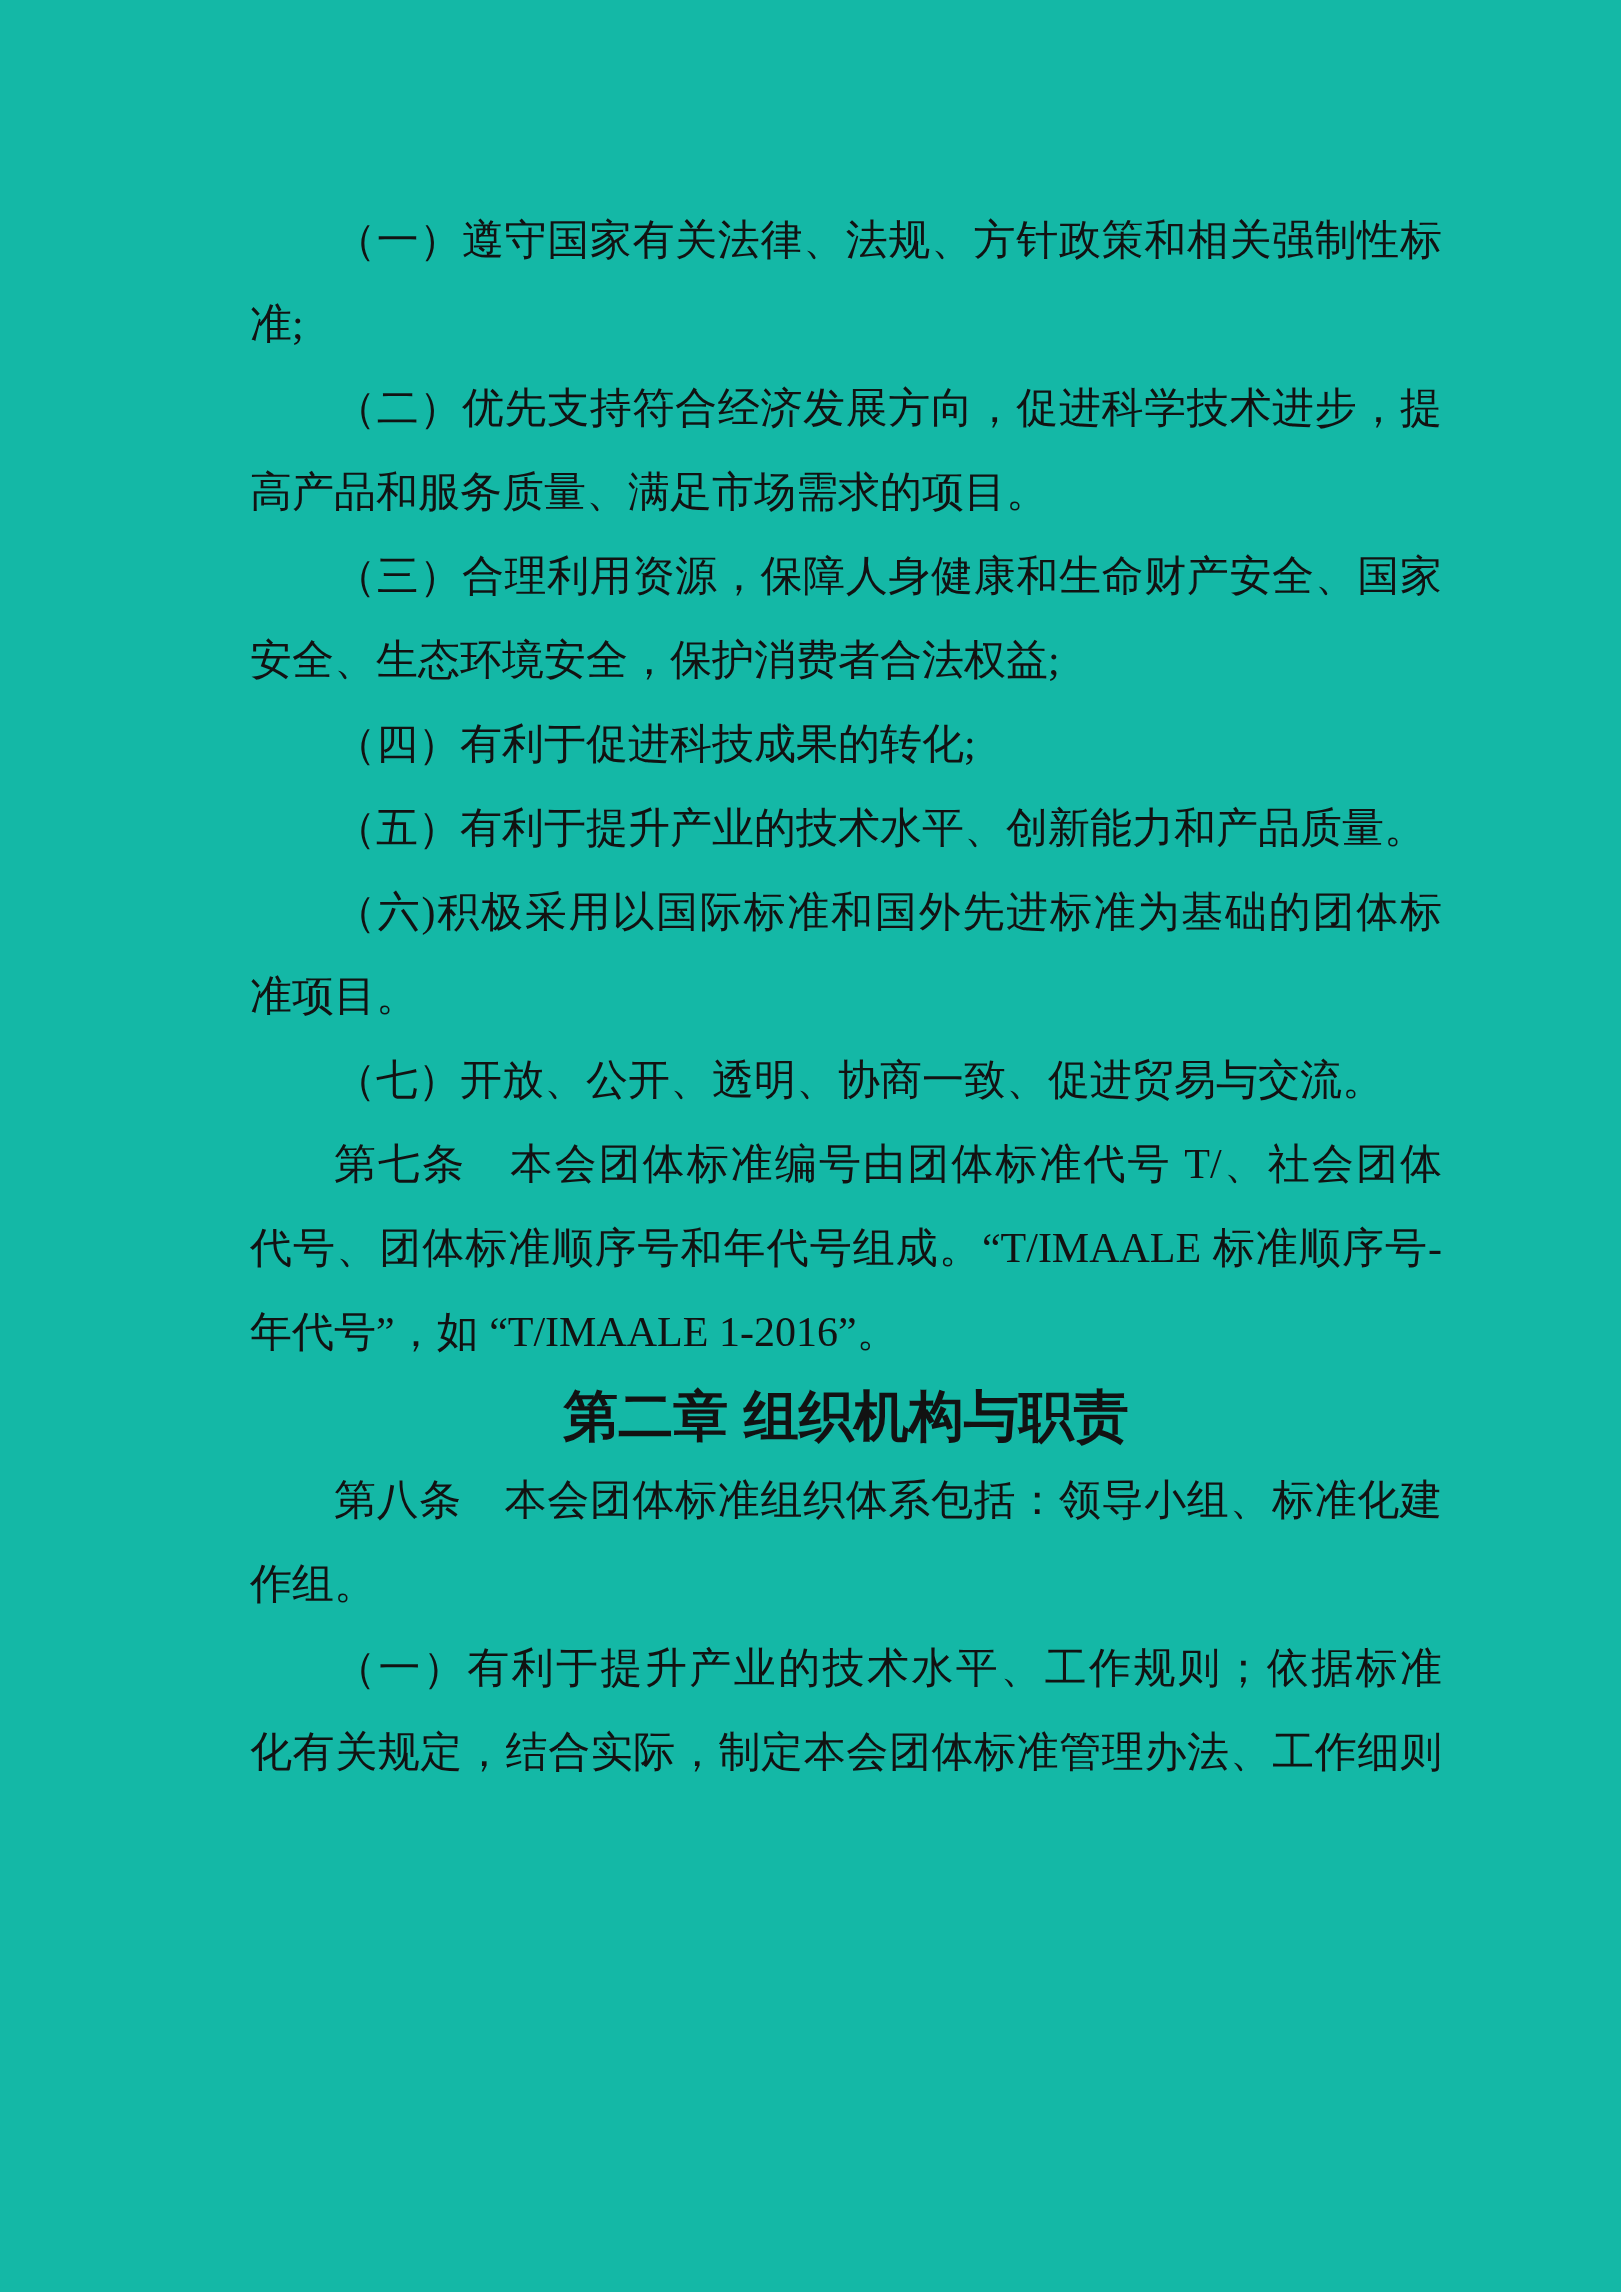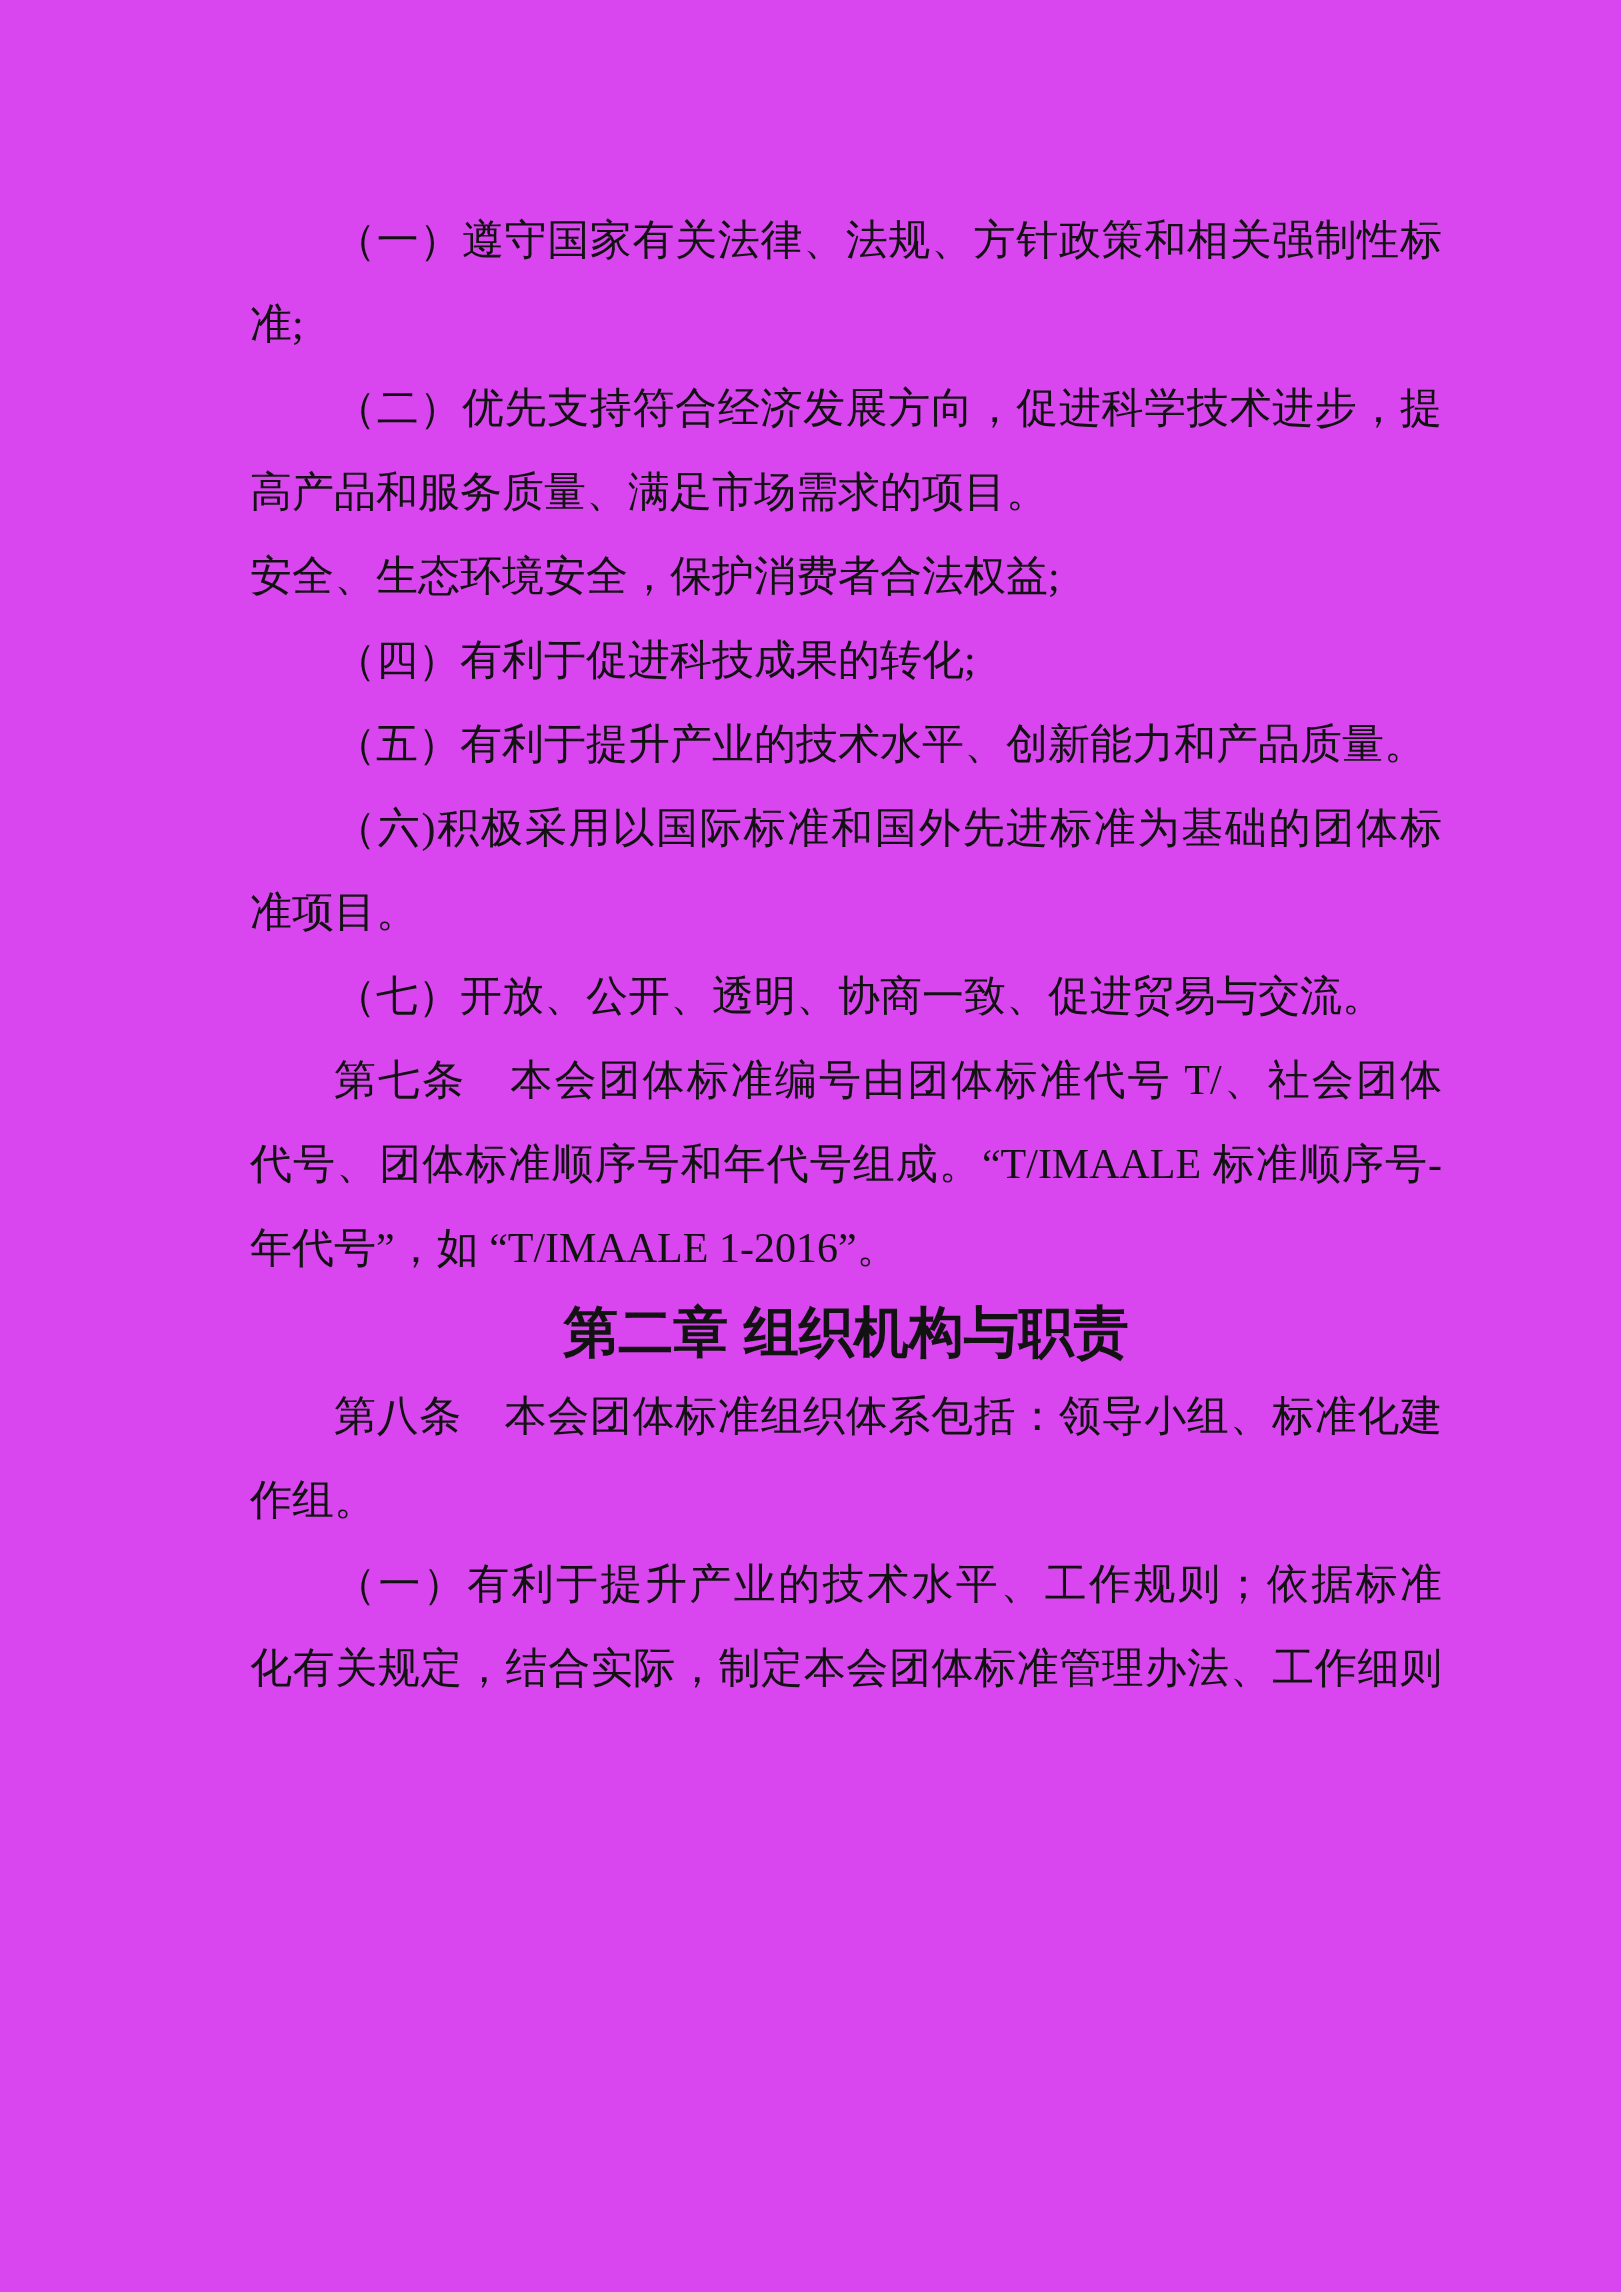--- a/index.html
+++ b/index.html
@@ -4,21 +4,21 @@
 <style>
   html, body {
     margin: 0;
     padding: 0;
     background: #ffffff;
   }
   #page {
     position: relative;
     width: 1621px;
     height: 2293px;
-    background: #d946ef;
+    background: #14b8a6;
     overflow: hidden;
     font-family: "Liberation Serif", "DejaVu Serif", serif;
     color: #121212;
   }
   #text-block {
     position: absolute;
     left: 250px;
     top: 198px;
     width: 1192px;
     font-size: 42px;
@@ -44,20 +44,21 @@
 </style>
 </head>
 <body>
 
 <div id="page">
   <div id="text-block">
       <div class="line indent fill">（一）遵守国家有关法律、法规、方针政策和相关强制性标</div>
       <div class="line">准;</div>
       <div class="line indent fill">（二）优先支持符合经济发展方向，促进科学技术进步，提</div>
       <div class="line">高产品和服务质量、满足市场需求的项目。</div>
+      <div class="line indent fill">（三）合理利用资源，保障人身健康和生命财产安全、国家</div>
       <div class="line">安全、生态环境安全，保护消费者合法权益;</div>
       <div class="line indent">（四）有利于促进科技成果的转化;</div>
       <div class="line indent">（五）有利于提升产业的技术水平、创新能力和产品质量。</div>
       <div class="line indent fill">（六)积极采用以国际标准和国外先进标准为基础的团体标</div>
       <div class="line">准项目。</div>
       <div class="line indent">（七）开放、公开、透明、协商一致、促进贸易与交流。</div>
       <div class="line indent fill">第七条　本会团体标准编号由团体标准代号 T/、社会团体</div>
       <div class="line fill">代号、团体标准顺序号和年代号组成。“T/IMAALE 标准顺序号-</div>
       <div class="line">年代号”，如 “T/IMAALE 1-2016”。</div>
       <div class="line heading">第二章 组织机构与职责</div>

